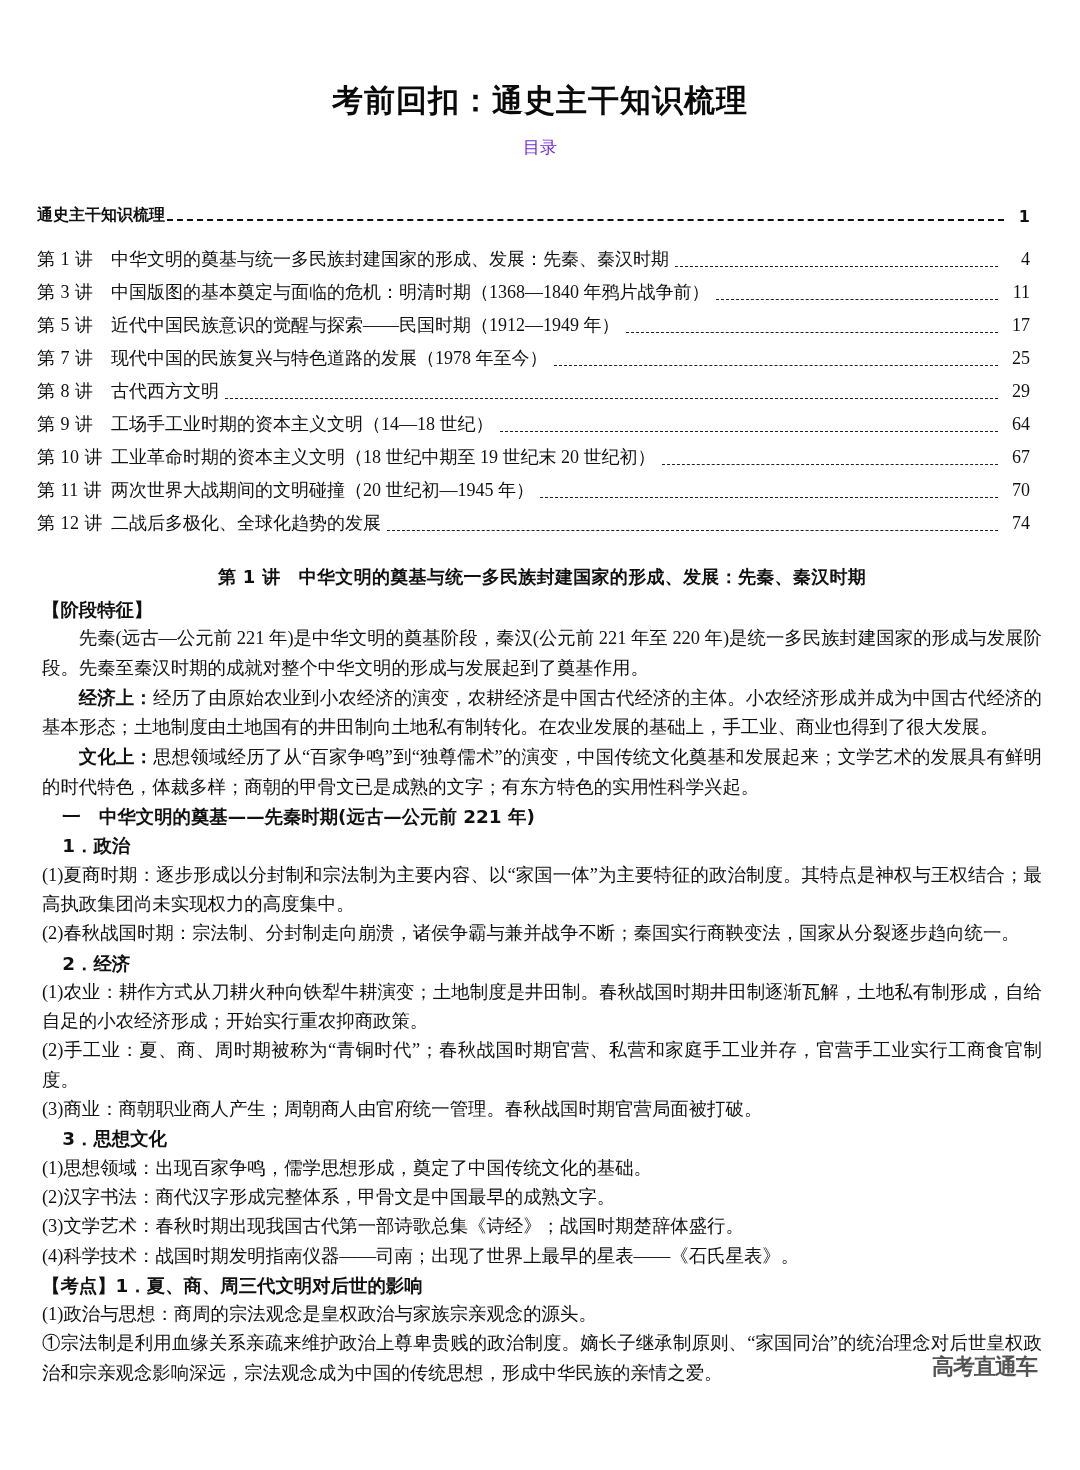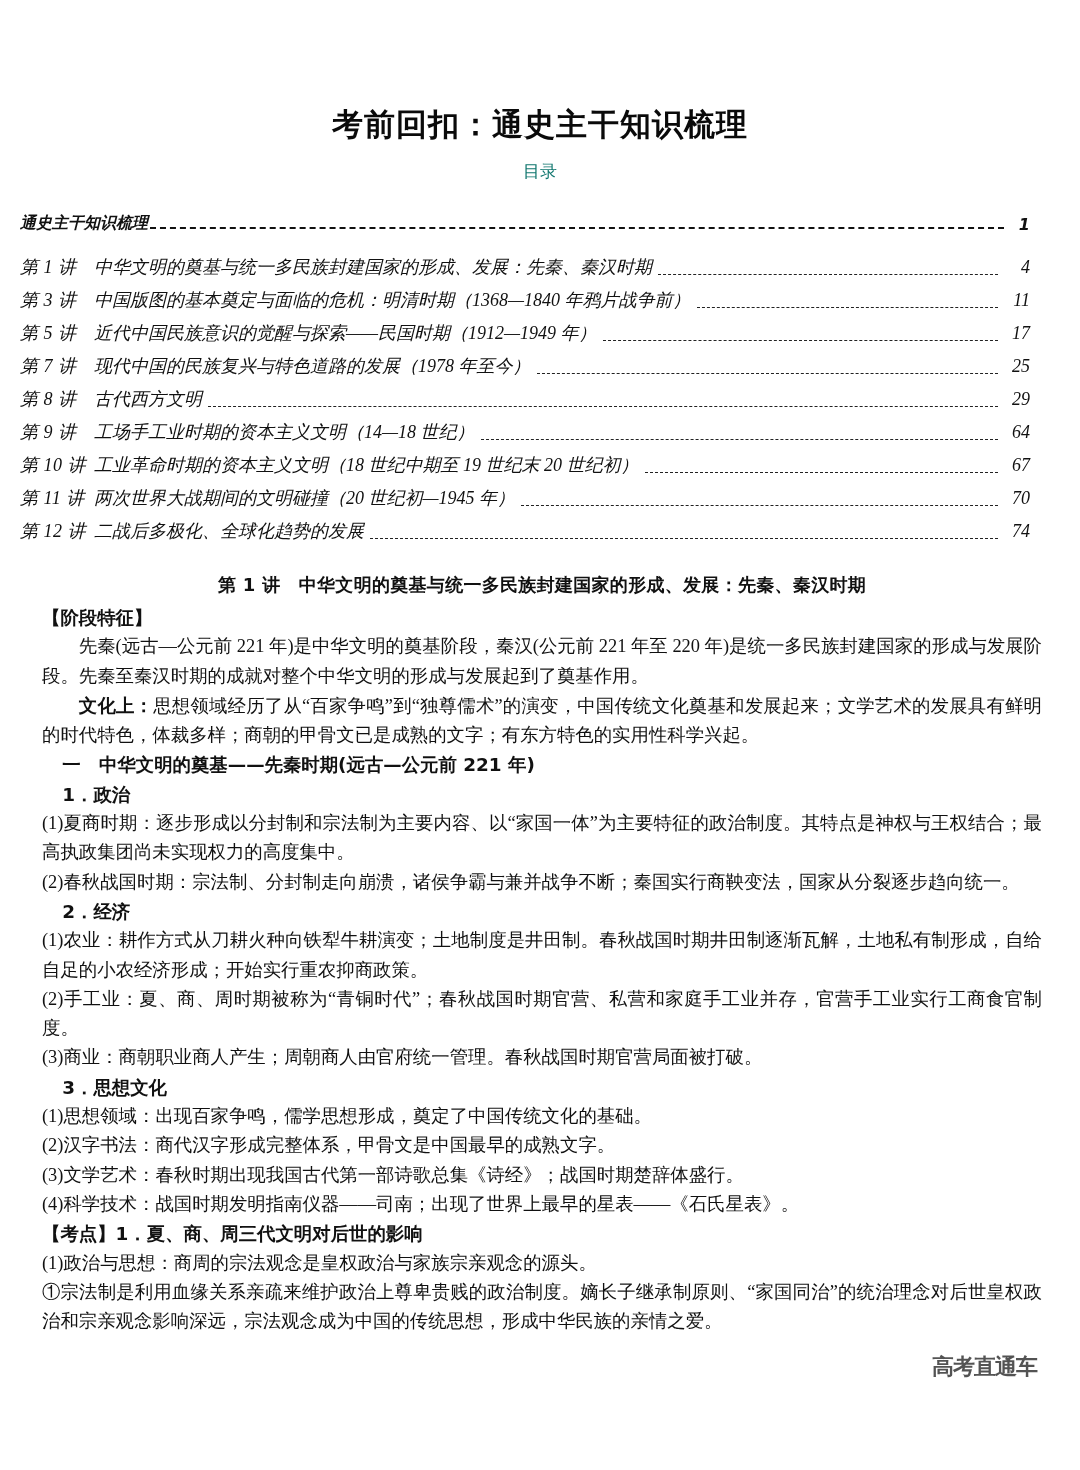--- a/index.html
+++ b/index.html
@@ -17,37 +17,36 @@
     padding:0;
   }
 
   
   .doc-title {
     text-align:center;
     font-family:"DejaVu Sans","Liberation Sans",sans-serif;
     font-weight:bold;
     font-size:31px;
     letter-spacing:1px;
-    padding-top:104px;
+    padding-top:80px;
     color:#0a0a0a;
   }
   .doc-subtitle {
     text-align:center;
     font-size:17px;
     margin-top:14px;
-    color:#0f766e;
+    color:#6d28d9;
     font-family:"Liberation Serif","DejaVu Serif",serif;
   }
 
   
   .toc {
-    margin-top:30px;
-    padding-left:20px;
+    margin-top:46px;
+    padding-left:37px;
     padding-right:50px;
-    font-style:italic;
   }
   .toc-head {
     display:flex;
     align-items:flex-end;
     font-family:"DejaVu Sans","Liberation Sans",sans-serif;
     font-weight:bold;
     font-size:16px;
     margin-bottom:18px;
   }
   .toc-head .leader {
@@ -239,20 +238,21 @@
 
   <div class="body-wrap">
 
     <div class="sec-title">第 1 讲　中华文明的奠基与统一多民族封建国家的形成、发展：先秦、秦汉时期</div>
 
     <div class="bk">【阶段特征】</div>
 
     <p class="p indent">先秦(远古—公元前 221 年)是中华文明的奠基阶段，秦汉(公元前 221 年至 220 年)是统一多民族封建国家的形成与发展阶段。先秦至秦汉时期的成就对整个中华文明的形成与发展起到了奠基作用。</p>
 
 
+    <p class="p indent"><span class="lead">经济上：</span><span>经历了由原始农业到小农经济的演变，农耕经济是中国古代经济的主体。小农经济形成并成为中国古代经济的基本形态；土地制度由土地国有的井田制向土地私有制转化。在农业发展的基础上，手工业、商业也得到了很大发展。</span></p>
 
     <p class="p indent"><span class="lead">文化上：</span><span>思想领域经历了从“百家争鸣”到“独尊儒术”的演变，中国传统文化奠基和发展起来；文学艺术的发展具有鲜明的时代特色，体裁多样；商朝的甲骨文已是成熟的文字；有东方特色的实用性科学兴起。</span></p>
 
     <div class="h-roman">一　中华文明的奠基——先秦时期(远古—公元前 221 年)</div>
 
     <div class="h-num">1．政治</div>
     <p class="p">(1)夏商时期：逐步形成以分封制和宗法制为主要内容、以“家国一体”为主要特征的政治制度。其特点是神权与王权结合；最高执政集团尚未实现权力的高度集中。</p>
     <p class="p">(2)春秋战国时期：宗法制、分封制走向崩溃，诸侯争霸与兼并战争不断；秦国实行商鞅变法，国家从分裂逐步趋向统一。</p>
 
     <div class="h-num">2．经济</div>

